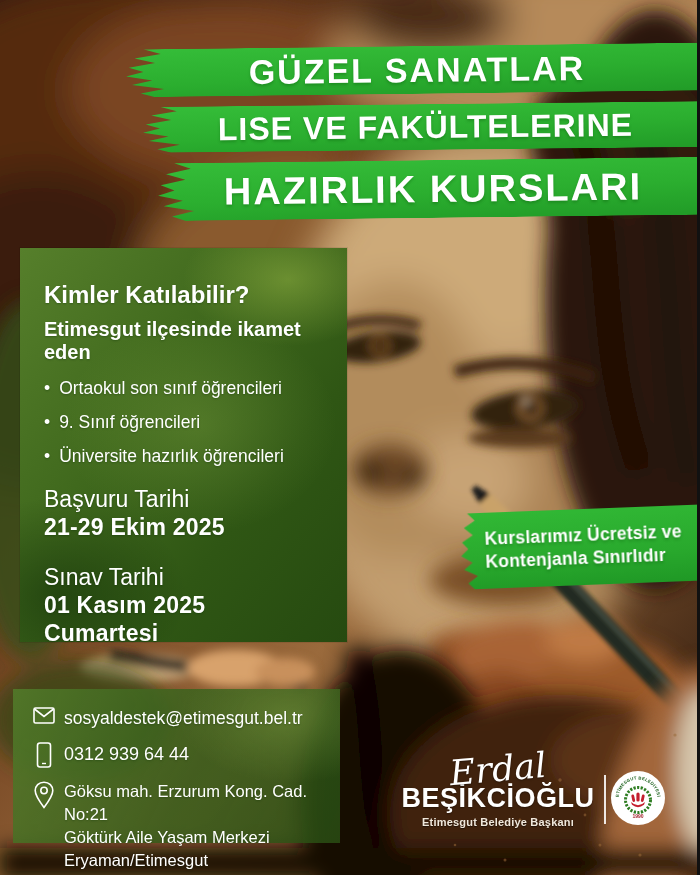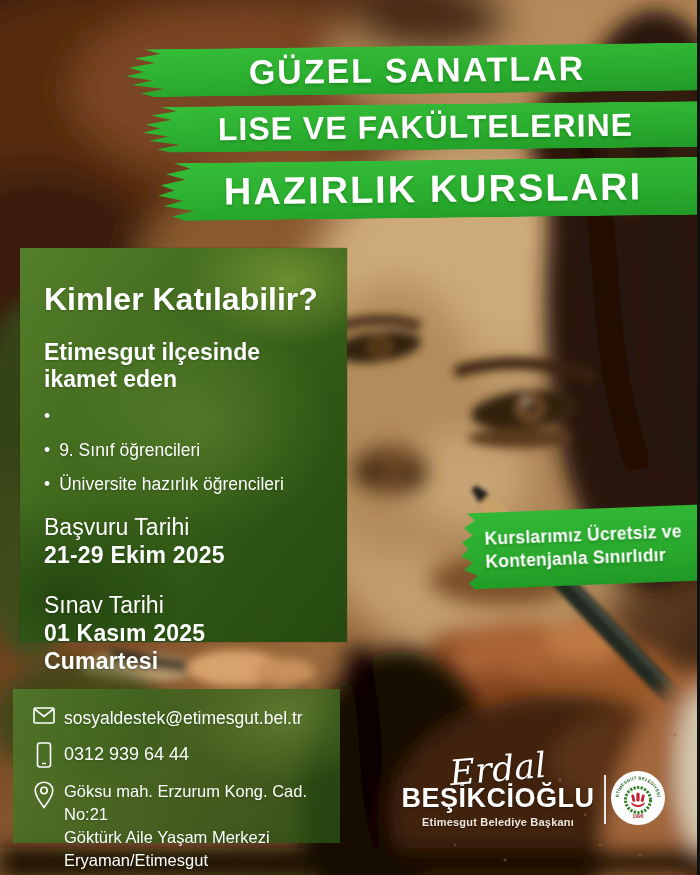--- a/index.html
+++ b/index.html
@@ -26,22 +26,22 @@
   .panel-main{
     position:absolute;left:20px;top:248px;width:327px;height:394px;
     box-sizing:border-box;padding:34px 22px 0 24px;color:#fff;
     background:
       radial-gradient(150px 95px at 82% 8%, rgba(165,195,75,.45), rgba(165,195,75,0) 70%),
       radial-gradient(190px 150px at 55% 45%, rgba(150,185,80,.26), rgba(150,185,80,0) 72%),
       radial-gradient(170px 130px at 12% 88%, rgba(0,25,0,.38), rgba(0,25,0,0) 75%),
       linear-gradient(128deg,#567f2b 0%,#40691d 38%,#2f5614 68%,#264a10 100%);
     box-shadow:0 0 0 1px rgba(0,0,0,.08);
   }
-  .panel-main h1{margin:0 0 22px;font-size:32px;line-height:1.1;}
-  .panel-main h2{margin:0 0 14px;font-size:23px;line-height:1.15;}
+  .panel-main h1{margin:0 0 10px;font-size:24px;line-height:1.1;}
+  .panel-main h2{margin:0 0 14px;font-size:20px;line-height:1.15;}
   .who-list{list-style:none;margin:0 0 18px;padding:0;}
   .who-list li{display:flex;gap:9px;font-size:17.5px;font-weight:400;margin:0 0 13px;line-height:1.2;}
   .quota{font-size:21px;font-weight:bold;margin:0 0 24px;}
   .date-label{font-size:23px;font-weight:normal;line-height:28px;}
   .date-value{font-size:23px;font-weight:bold;line-height:28px;margin-bottom:22px;letter-spacing:.2px;}
   .panel-main, .panel-contact{text-shadow:0 1px 2px rgba(0,40,0,.3);}
 
   
   .badge-stroke{
     position:absolute;left:461px;top:509px;width:246px;height:76px;
@@ -208,20 +208,21 @@
   <div class="stroke" id="stroke3">
     <span>HAZIRLIK KURSLARI</span>
   </div>
 
   <div class="panel-main">
     <h1>Kimler Katılabilir?</h1>
     <h2>Etimesgut ilçesinde ikamet eden</h2>
     <ul class="who-list">
       <li>
         <span class="bullet">•</span>
+        <span>Ortaokul son sınıf öğrencileri</span>
       </li>
       <li>
         <span class="bullet">•</span>
         <span>9. Sınıf öğrencileri</span>
       </li>
       <li>
         <span class="bullet">•</span>
         <span>Üniversite hazırlık öğrencileri</span>
       </li>
     </ul>

